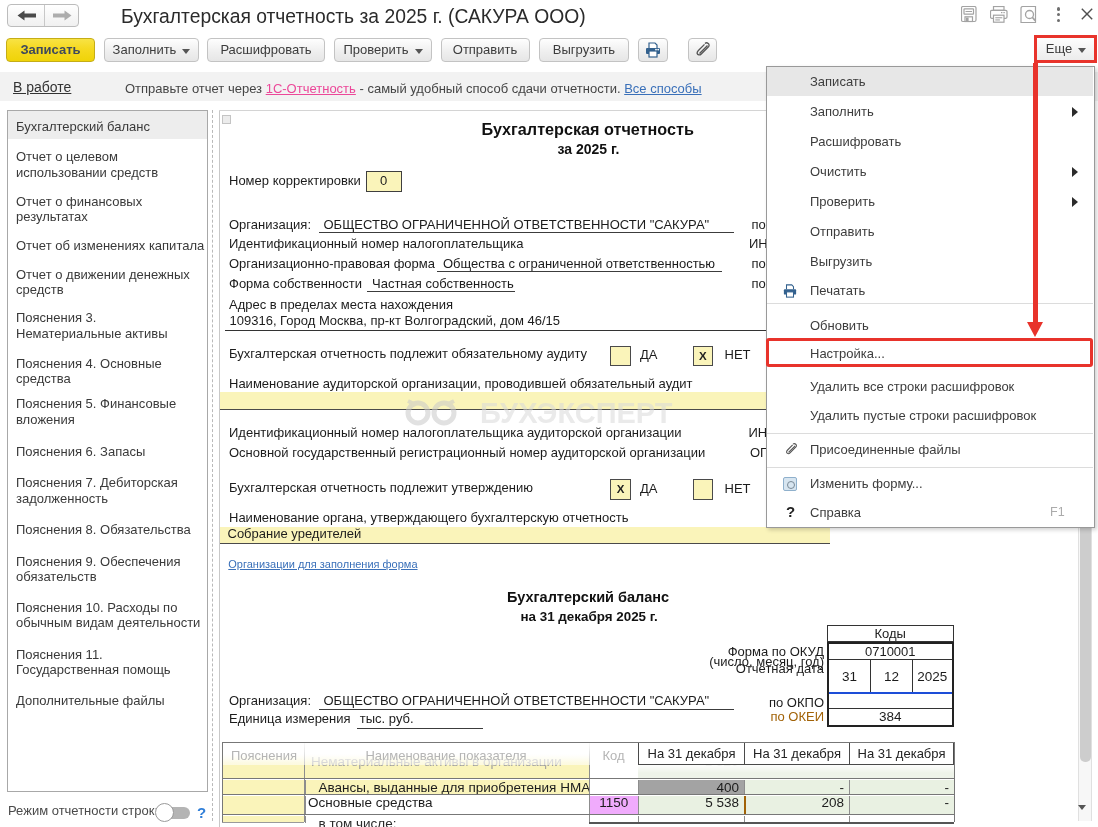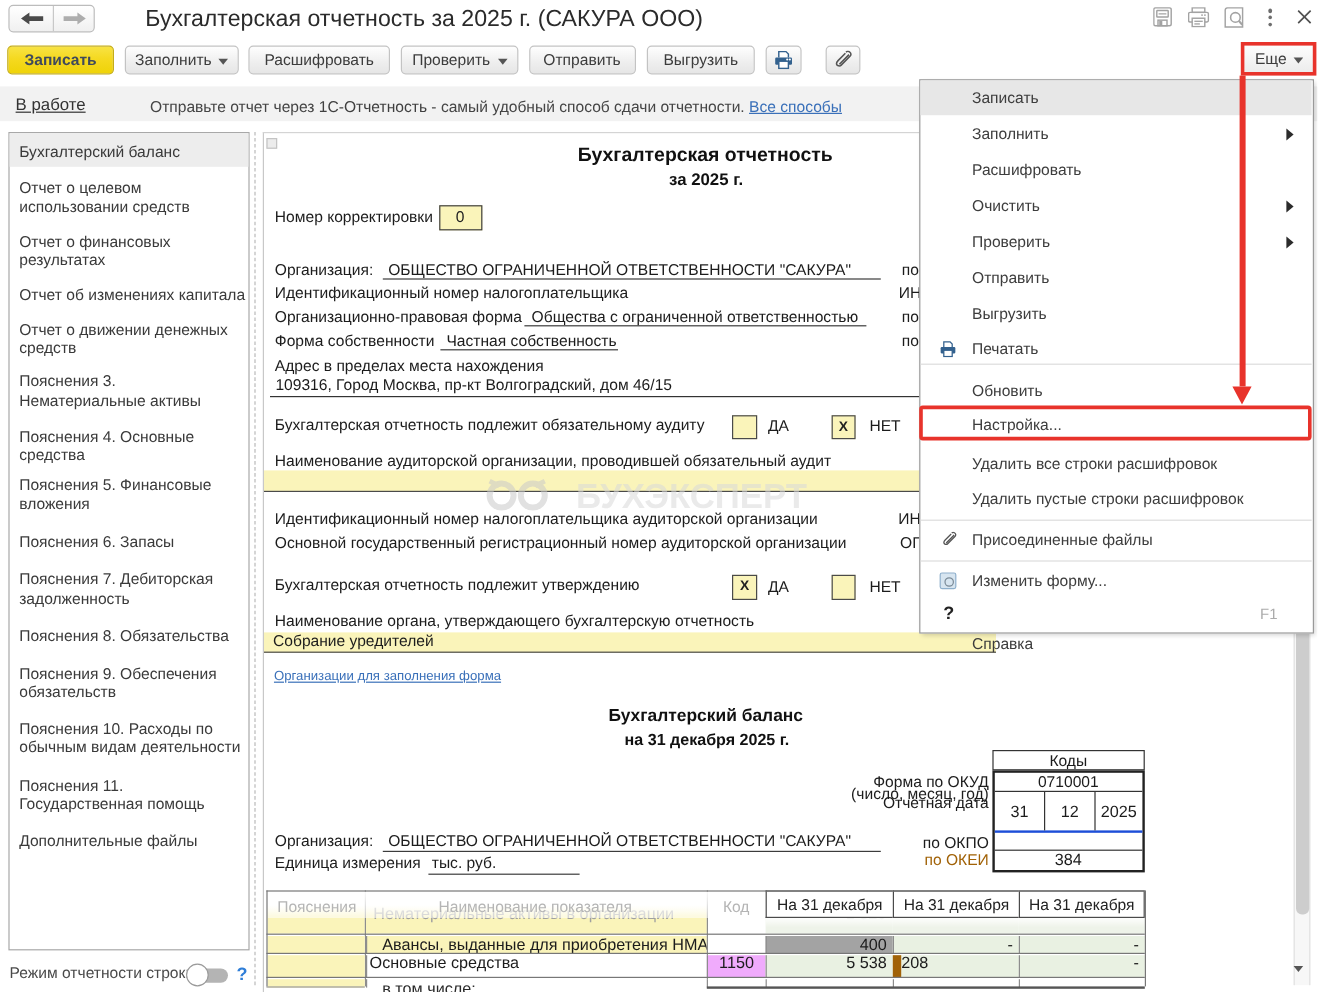--- a/index.html
+++ b/index.html
@@ -87,21 +87,21 @@
 </div>
 <div class="btn" style="left:688px;width:29px;">
   <svg width="17" height="17" viewBox="0 0 17 17" style="margin-top:3px;">
     <path d="M13.5 3.5 L5.5 11.5 M11 1.5 C13 -0.5 16.5 2.5 14.5 4.7 L7 12.3 C5.8 13.5 3.6 12.9 3.2 11.5 C2.8 10.2 3.6 9.3 4.4 8.5 L10.5 2.4" fill="none" stroke="#555" stroke-width="1.3"></path>
   </svg>
 </div>
 <div class="abs" style="left:1037px;top:38px;width:58px;height:22px;background:linear-gradient(#fdfdfd,#ececec);font-size:13px;color:#3c3c3c;text-align:center;line-height:22px;">Еще<span class="caret"></span></div>
 
 <div class="abs" style="left:0;top:72px;width:1098px;height:29px;background:#f2f2f2;"></div>
 <div class="abs nw" style="left:13px;top:79px;font-size:14px;color:#333;text-decoration:underline;">В работе</div>
-<div class="abs nw" style="left:125px;top:81px;font-size:13px;color:#454545;">Отправьте отчет через <a style="color:#404040;margin-top:13px;">1С-Отчетность</a> - самый удобный способ сдачи отчетности. <a style="color:#3a70b9;text-decoration:underline;">Все способы</a></div>
+<div class="abs nw" style="left:125px;top:81px;font-size:13px;color:#454545;">Отправьте отчет через <a style="color:#ec4899;text-decoration:underline;margin-top:13px;">1С-Отчетность</a> - самый удобный способ сдачи отчетности. <a style="color:#3a70b9;text-decoration:underline;">Все способы</a></div>
 
 <div class="abs" style="left:7px;top:110px;width:201px;height:682px;border:1px solid #a8a8a8;box-sizing:border-box;background:#fff;"></div>
 <div class="abs" style="left:8px;top:111px;width:199px;height:28px;background:#ededed;"></div>
 <div class="si" style="top:118.6px;">Бухгалтерский баланс</div>
 <div class="si" style="top:149.2px;">Отчет о целевом<br>использовании средств</div>
 <div class="si" style="top:193.5px;">Отчет о финансовых<br>результатах</div>
 <div class="si" style="top:238.3px;">Отчет об изменениях капитала</div>
 <div class="si" style="top:267.0px;">Отчет о движении денежных<br>средств</div>
 <div class="si" style="top:310.1px;">Пояснения 3.<br>Нематериальные активы</div>
 <div class="si" style="top:356.0px;">Пояснения 4. Основные<br>средства</div>
@@ -248,21 +248,21 @@
     <div class="cell" style="left:416px;top:1px;width:106px;height:15.5px;background:#a3a3a3;border-left:1px solid #8d8d8d;color:#1c1c1c;line-height:15px;text-align:right;padding-right:5px;">400</div>
     <div class="cell" style="left:522px;top:1px;width:105px;height:15.5px;background:#e9f1e2;border-left:1px solid #8d8d8d;color:#1c1c1c;line-height:15px;text-align:right;padding-right:5px;">-</div>
     <div class="cell" style="left:627px;top:1px;width:105px;height:15.5px;background:#e9f1e2;border-left:1px solid #8d8d8d;color:#1c1c1c;line-height:15px;text-align:right;padding-right:5px;">-</div>
   </div>
 
   <div class="abs" style="left:0;top:52px;width:732px;height:19.5px;border-top:1px solid #777;box-sizing:border-box;">
     <div class="cell" style="left:1px;top:1px;width:80.5px;height:18.5px;background:#faf4ba;"></div>
     <div class="cell" style="left:82.5px;top:1px;width:284px;height:18.5px;background:#fff;border-left:1px solid #8d8d8d;color:#1c1c1c;line-height:14px;padding-left:2.5px;white-space:nowrap;overflow:hidden;">Основные средства</div>
     <div class="cell" style="left:366.5px;top:1px;width:49.5px;height:18.5px;background:#f0abfc;border-left:1px solid #8d8d8d;text-align:center;line-height:14px;color:#1c1c1c;">1150</div>
     <div class="cell" style="left:416px;top:1px;width:106px;height:18.5px;background:#e9f1e2;border-left:1px solid #8d8d8d;color:#1c1c1c;line-height:14px;text-align:right;padding-right:5px;">5 538</div>
-    <div class="cell" style="left:522px;top:1px;width:105px;height:18.5px;background:#e9f1e2;border-left:7px solid #a16207;color:#1c1c1c;line-height:14px;text-align:left;padding-right:5px;">208</div>
+    <div class="cell" style="left:522px;top:1px;width:105px;height:18.5px;background:#e9f1e2;border-left:2px solid #a16207;color:#1c1c1c;line-height:14px;text-align:right;padding-right:5px;">208</div>
     <div class="cell" style="left:627px;top:1px;width:105px;height:18.5px;background:#e9f1e2;border-left:1px solid #8d8d8d;color:#1c1c1c;line-height:14px;text-align:right;padding-right:5px;">-</div>
   </div>
 
   <div class="abs" style="left:0;top:71.5px;width:732px;height:8.5px;border-top:1px solid #777;box-sizing:border-box;">
     <div class="cell" style="left:1px;top:1px;width:80.5px;height:7.5px;background:#faf4ba;"></div>
     <div class="cell" style="left:82.5px;top:1px;width:284px;height:7.5px;background:#fff;border-left:1px solid #8d8d8d;"></div>
     <div class="cell" style="left:366.5px;top:1px;width:49.5px;height:7.5px;background:#fff;border-left:1px solid #8d8d8d;"></div>
     <div class="cell" style="left:416px;top:1px;width:106px;height:7.5px;background:#fff;border-left:1px solid #8d8d8d;"></div>
     <div class="cell" style="left:522px;top:1px;width:105px;height:7.5px;background:#fff;border-left:1px solid #8d8d8d;"></div>
     <div class="cell" style="left:627px;top:1px;width:105px;height:7.5px;background:#fff;border-left:1px solid #8d8d8d;"></div>
@@ -307,21 +307,21 @@
 <div class="sep" style="top:433px;"></div>
 <div class="mi" style="top:442px;">Присоединенные файлы</div>
 <svg class="abs" style="left:784px;top:443px;" width="14" height="14" viewBox="0 0 17 17">
   <path d="M13.5 3.5 L5.5 11.5 M11 1.5 C13 -0.5 16.5 2.5 14.5 4.7 L7 12.3 C5.8 13.5 3.6 12.9 3.2 11.5 C2.8 10.2 3.6 9.3 4.4 8.5 L10.5 2.4" fill="none" stroke="#555" stroke-width="1.3"></path>
 </svg>
 <div class="sep" style="top:466.5px;"></div>
 <div class="mi" style="top:476px;">Изменить форму...</div>
 <div class="abs" style="left:783px;top:477px;width:14px;height:14px;background:#d7e5f0;border:1px solid #8fb0cc;box-sizing:border-box;border-radius:2px;">
   <div style="position:absolute;left:3px;top:3px;width:6px;height:6px;border:1px solid #7a8a97;border-radius:50%;"></div>
 </div>
-<div class="mi" style="top:504.5px;margin-top:24px;">Справка</div>
+<div class="mi" style="top:504.5px;">Справка</div>
 <div class="abs nw" style="left:786px;top:503px;font-size:15px;font-weight:bold;color:#222;">?</div>
 <div class="abs nw" style="left:1050px;top:505px;font-size:12.5px;color:#ababab;">F1</div>
 
 <div class="abs" style="left:1034px;top:35px;width:63px;height:28px;border:3px solid #e8332b;box-sizing:border-box;"></div>
 <div class="abs" style="left:1033px;top:63px;width:5px;height:259px;background:#e8332b;"></div>
 <div class="abs" style="left:1027px;top:322px;width:0;height:0;border-left:8.5px solid transparent;border-right:8.5px solid transparent;border-top:15px solid #e8332b;"></div>
 <div class="abs" style="left:766px;top:337.5px;width:326.5px;height:29px;border:3.5px solid #e8332b;box-sizing:border-box;border-radius:3px;"></div>
 
 </div>
 

